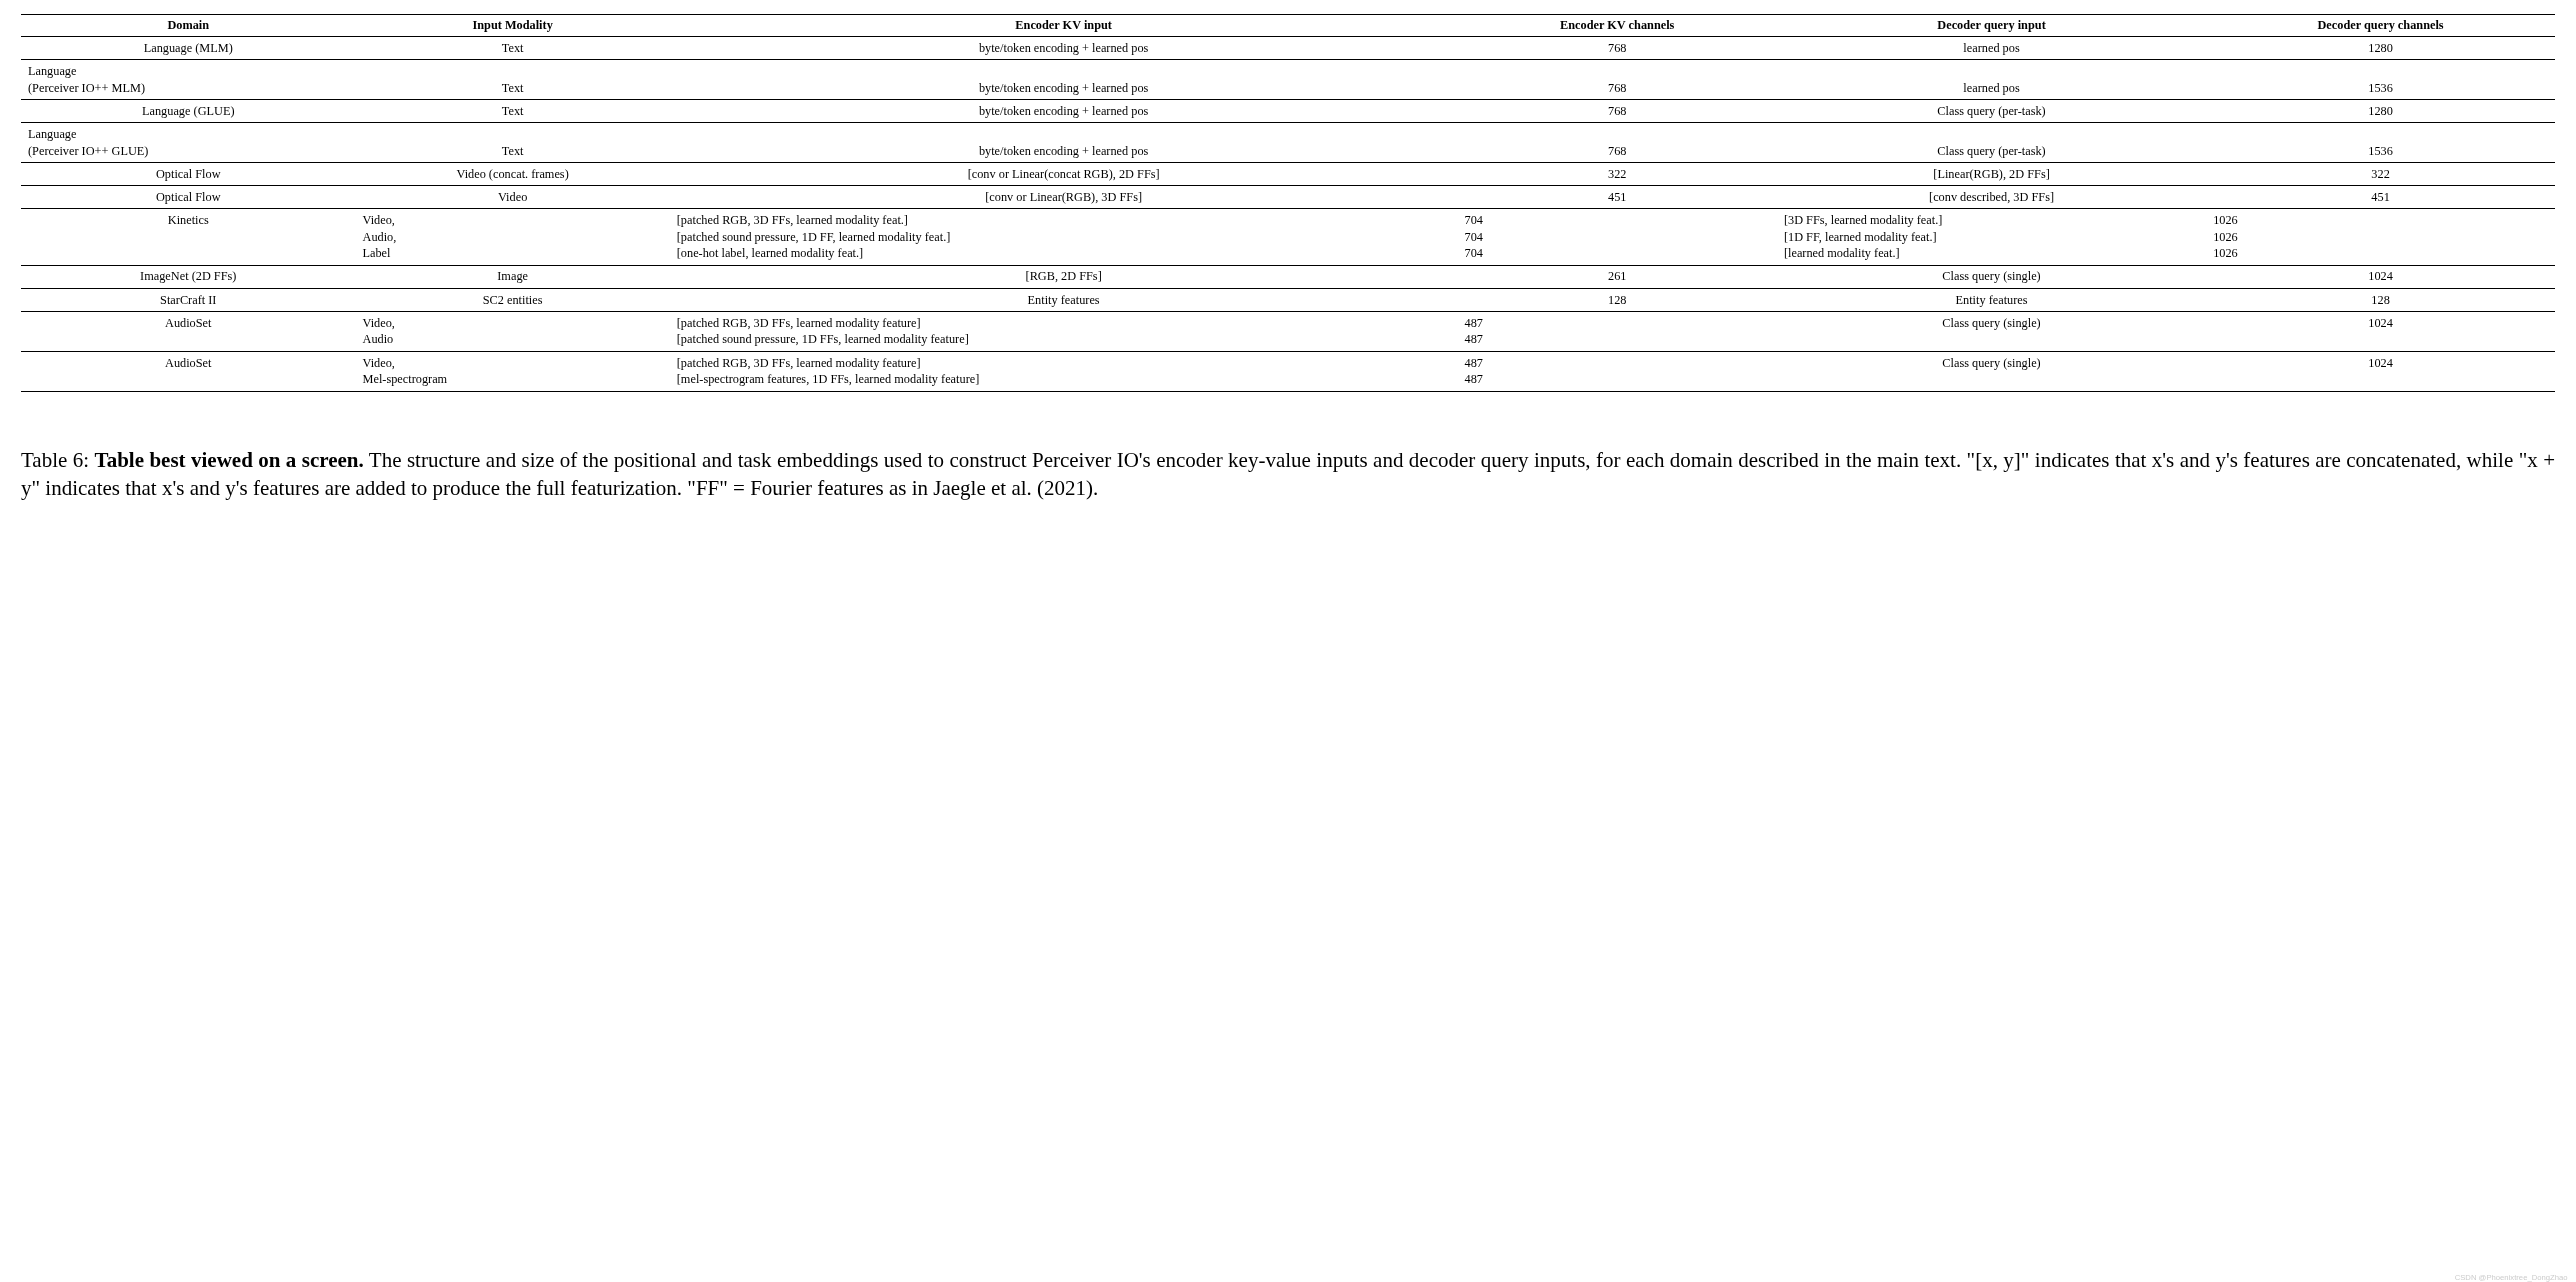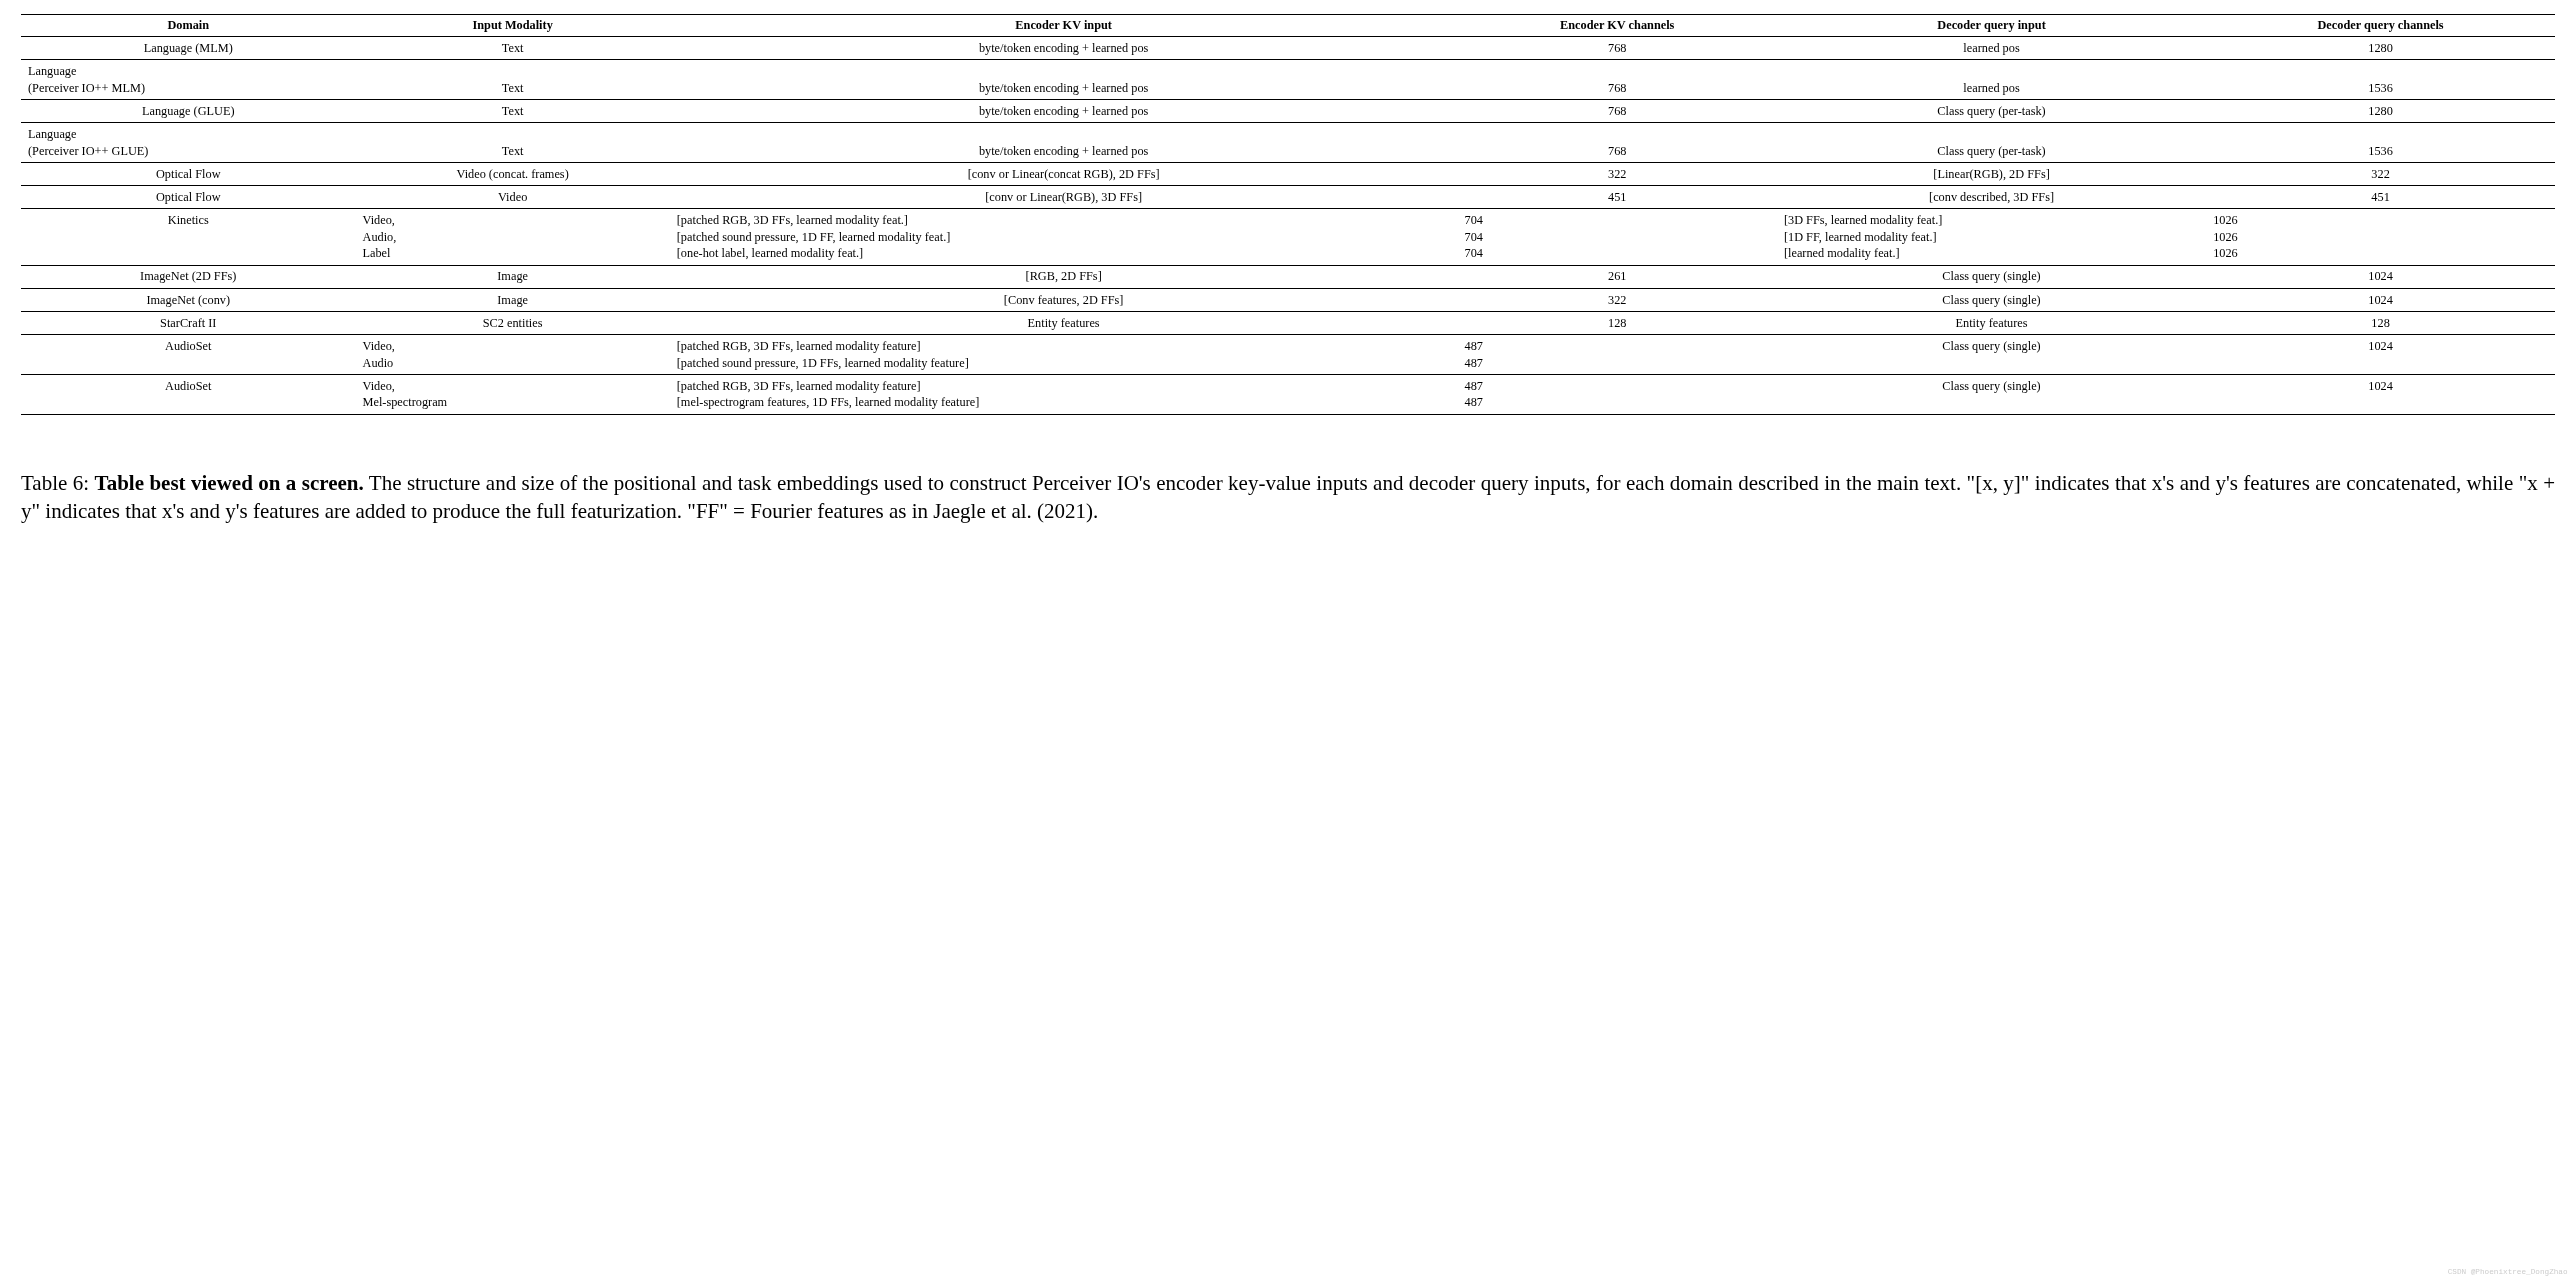--- a/index.html
+++ b/index.html
@@ -52,25 +52,25 @@
       text-align: justify;
     }
     .caption .label {
       font-weight: normal;
     }
     .caption .bold-part {
       font-weight: bold;
     }
     .watermark {
       position: fixed;
-      bottom: 6px;
+      bottom: 0;
       right: 8.4px;
       font-size: 7.7px;
       color: #cccccc;
-      font-family: Liberation Mono, monospace;
+      font-family: Liberation Sans, sans-serif;
     }
   </style>
 </head>
 <body>
 
 <div class="table-container">
   <table>
     <thead>
       <tr>
         <th>Domain</th>
@@ -189,28 +189,20 @@
       <tr class="section-border">
         <td>ImageNet (2D FFs)</td>
         <td>Image</td>
         <td>[RGB, 2D FFs]</td>
         <td>261</td>
         <td>Class query (single)</td>
         <td>1024</td>
       </tr>
 
 
-      <tr class="section-border">
-        <td>ImageNet (conv)</td>
-        <td>Image</td>
-        <td>[Conv features, 2D FFs]</td>
-        <td>322</td>
-        <td>Class query (single)</td>
-        <td>1024</td>
-      </tr>
 
       <tr class="section-border">
         <td>StarCraft II</td>
         <td>SC2 entities</td>
         <td>Entity features</td>
         <td>128</td>
         <td>Entity features</td>
         <td>128</td>
       </tr>
 

